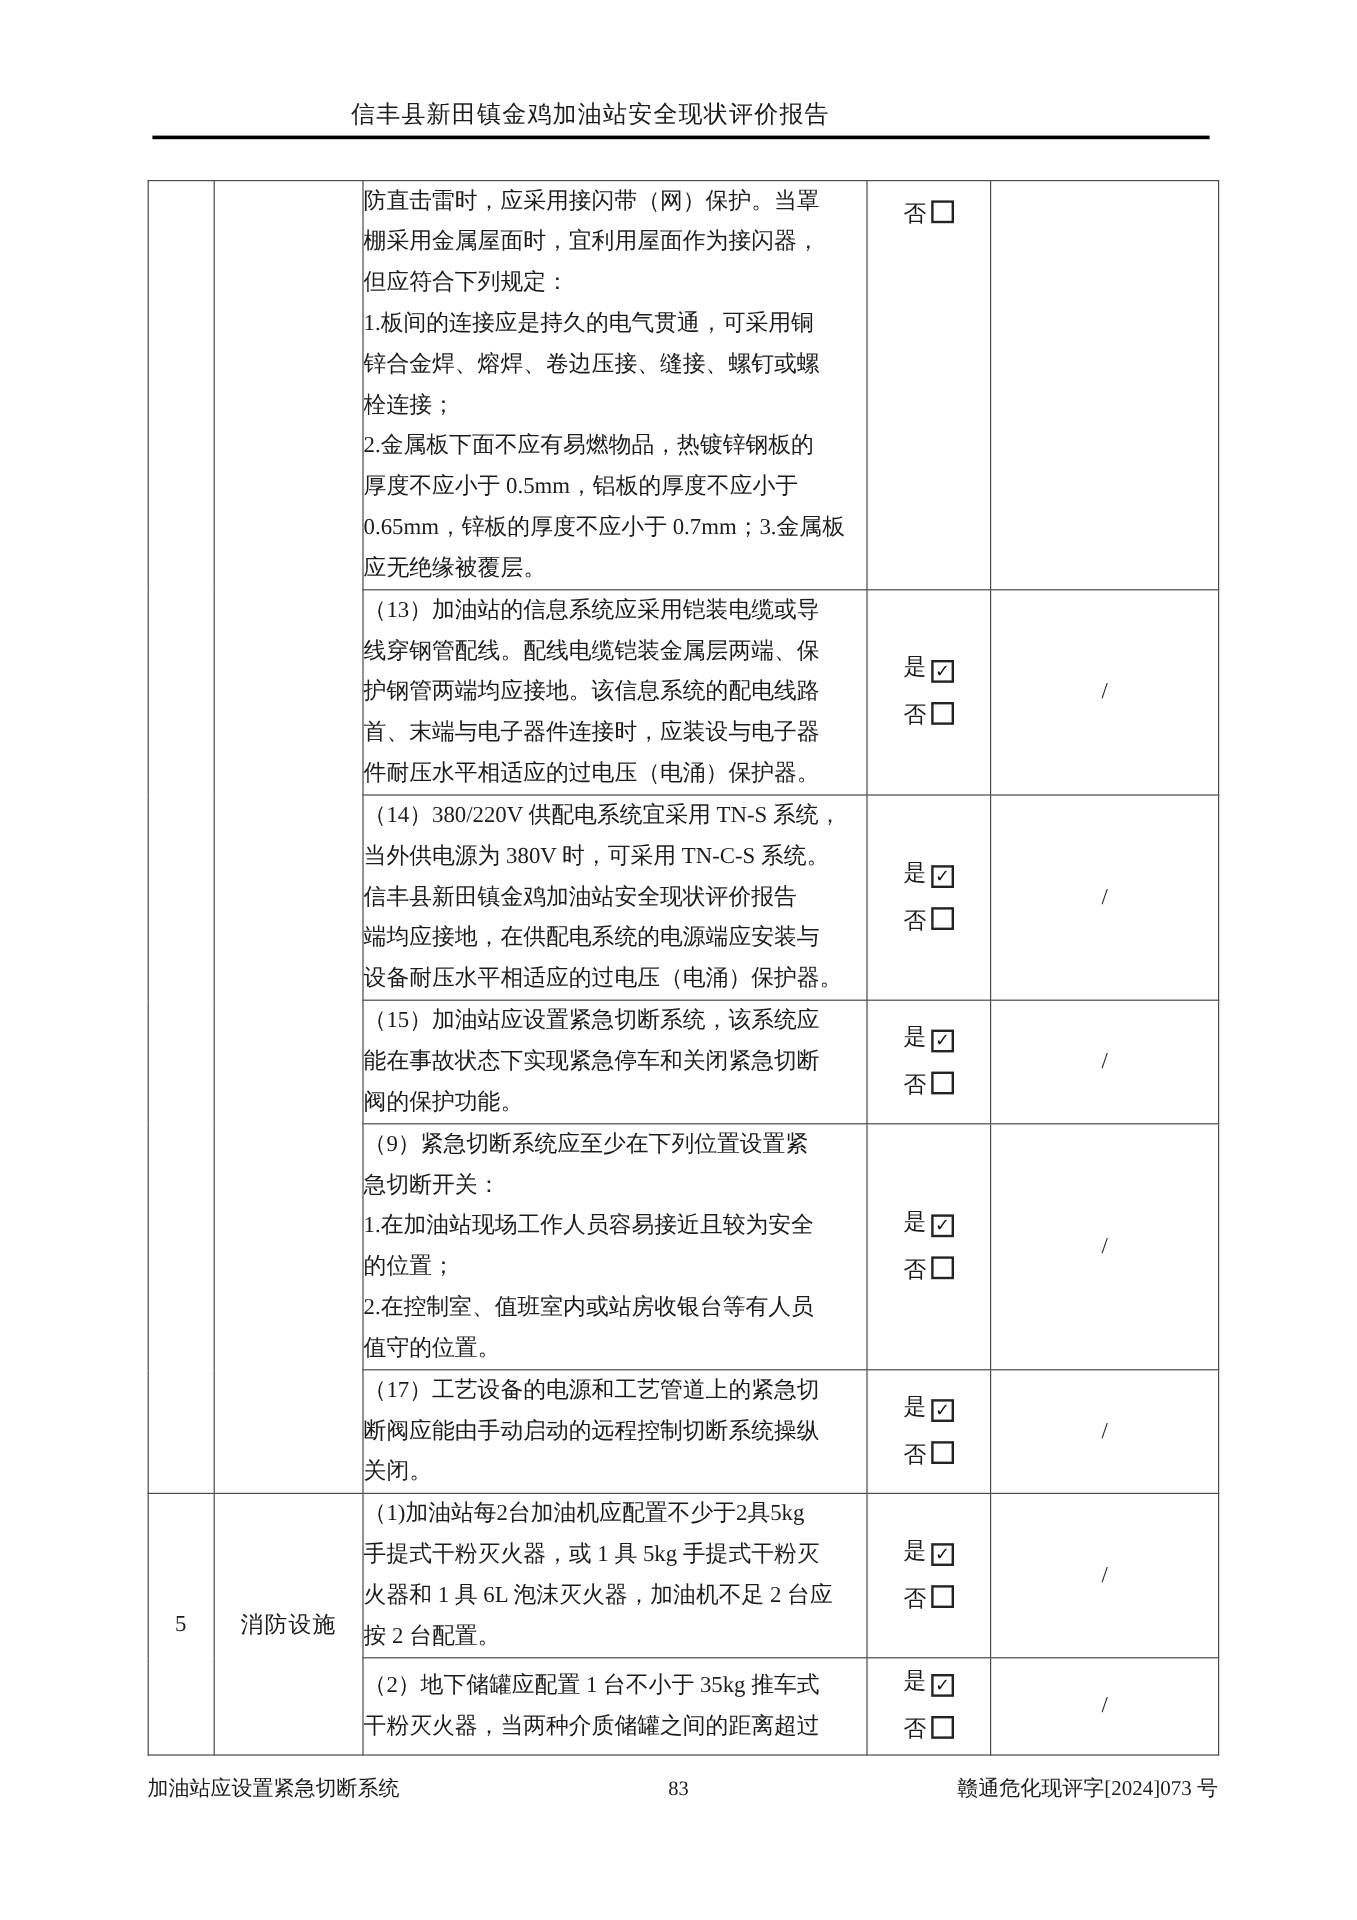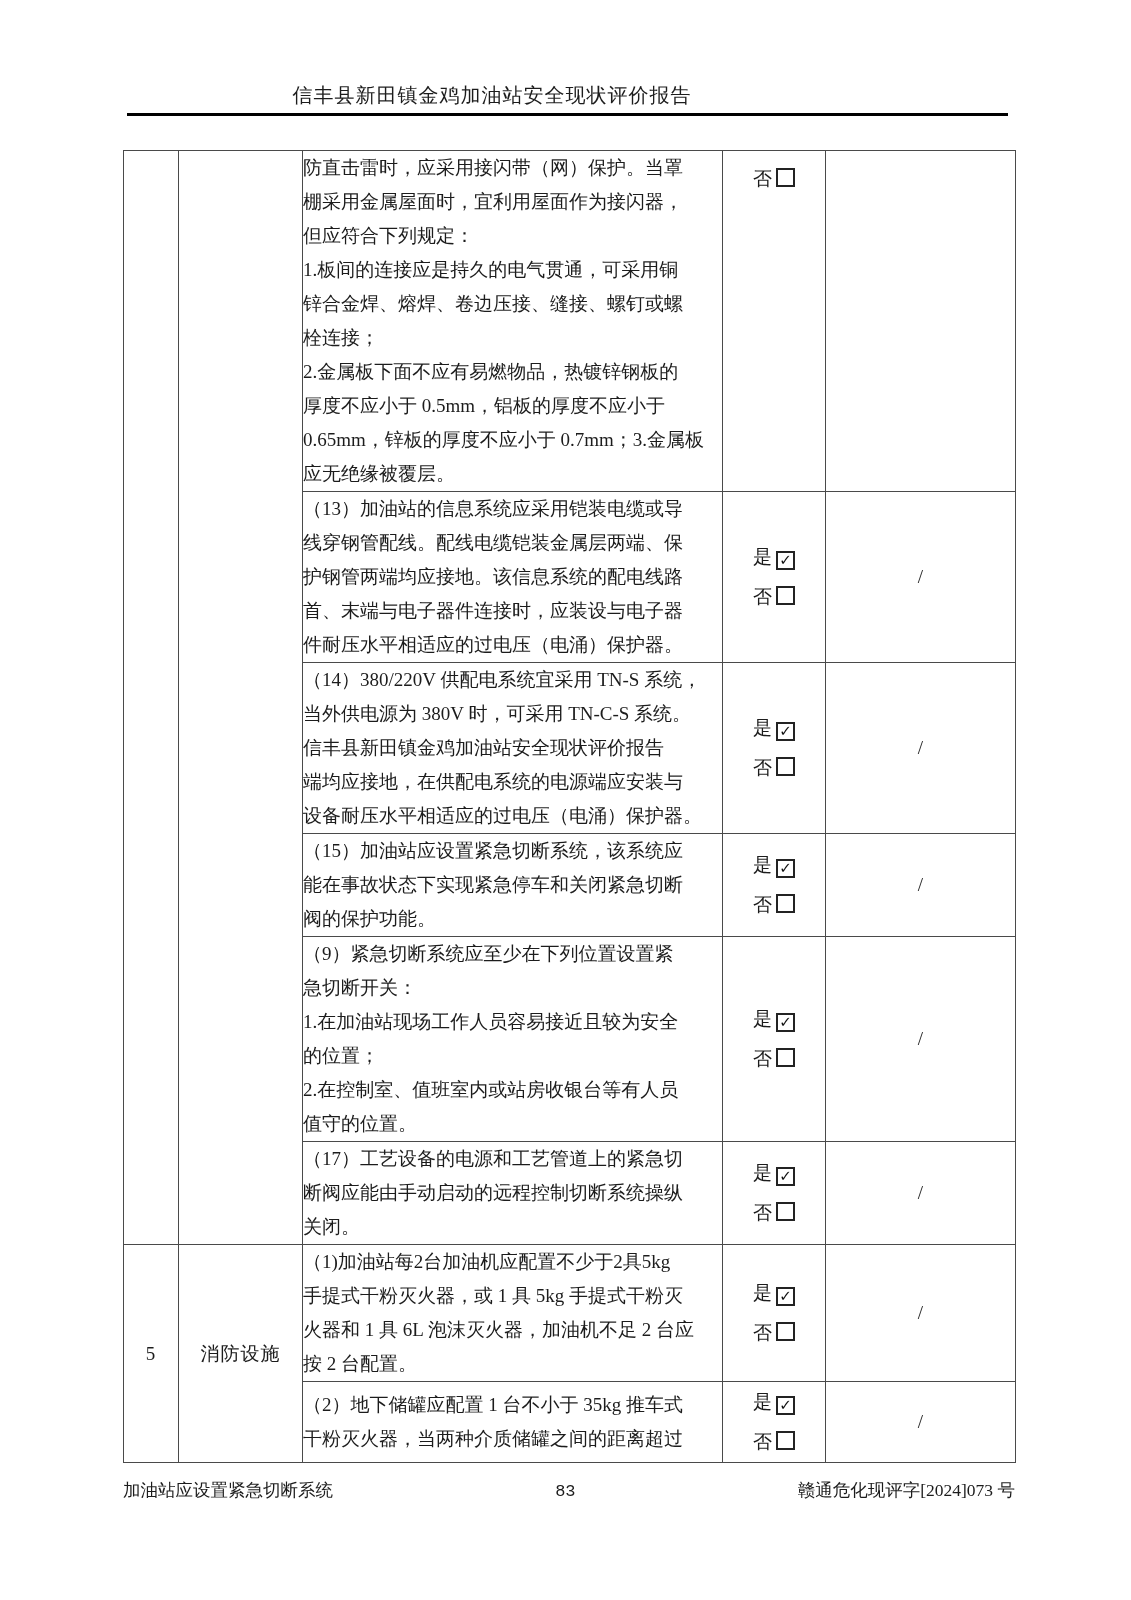--- a/index.html
+++ b/index.html
@@ -36,21 +36,21 @@
     border:2px solid #232323; vertical-align:-2px;
     font-size:15px; line-height:14px; text-align:center;
     font-family:"DejaVu Sans",sans-serif; color:#111;
   }
   td.result-cell { text-align:center; font-size:19px; }
   .footer {
     position:absolute; top:1478px; left:123px; width:892px;
     display:flex; justify-content:space-between; align-items:baseline;
     font-size:17.5px;
   }
-  .footer .page-num { font-size:17px;font-family:Liberation Mono, monospace; }
+  .footer .page-num { font-size:17px; }
 </style>
 </head>
 <body>
 
 <div class="page-title">信丰县新田镇金鸡加油站安全现状评价报告</div>
 <div class="header-rule"></div>
 
 <table class="eval">
   <colgroup>
     <col style="width:55px">

